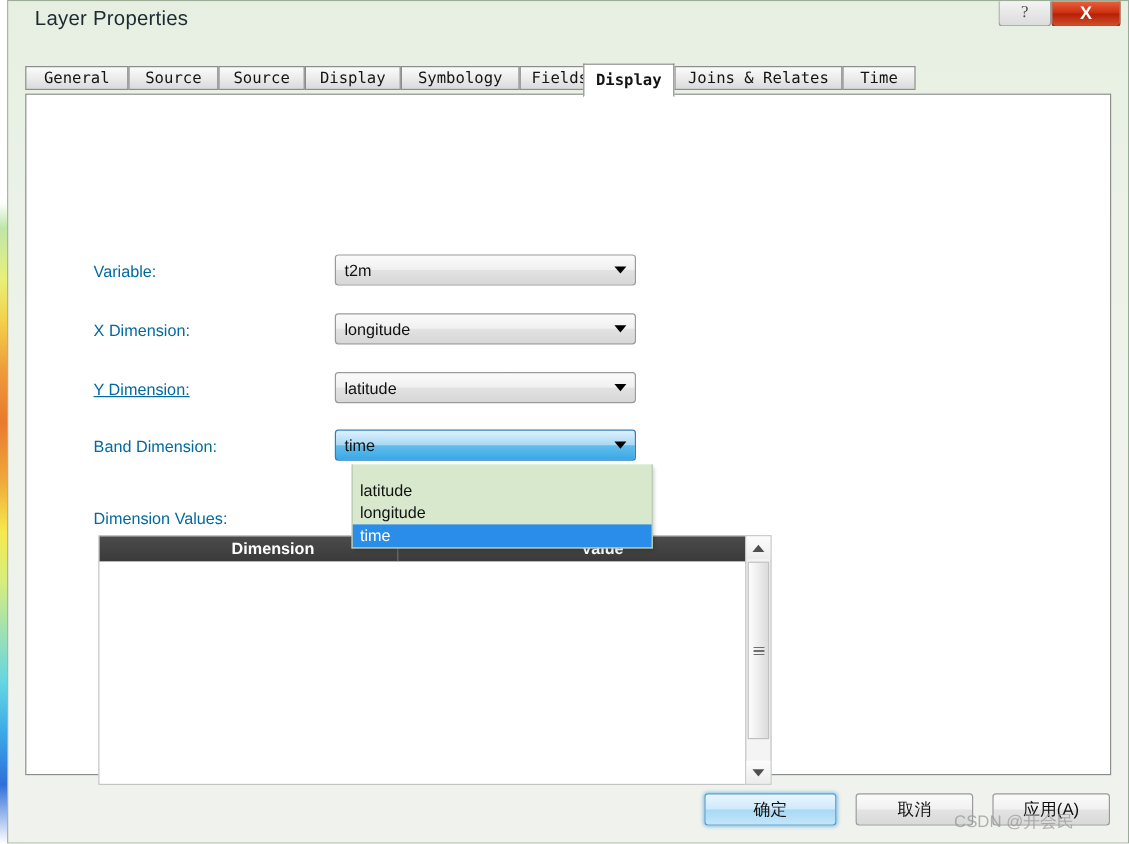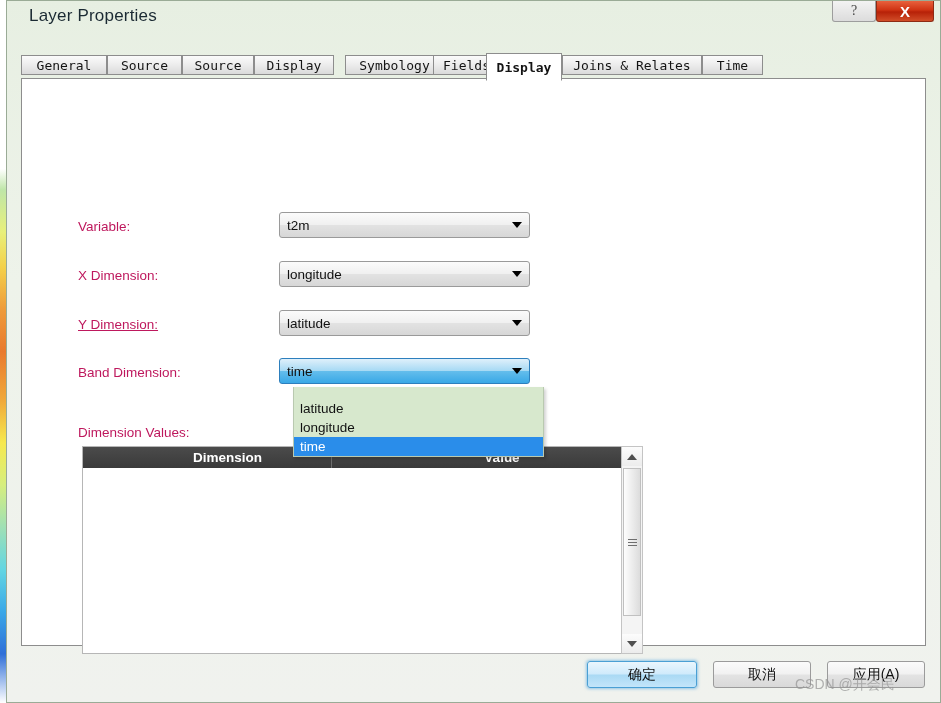--- a/index.html
+++ b/index.html
@@ -136,21 +136,21 @@
     width: 905px;
     height: 568px;
     background: #ffffff;
     border: 1px solid #8d8d8d;
     box-sizing: border-box;
   }
 
   .field-label {
     position: absolute;
     font-size: 13.5px;
-    color: #be185d;
+    color: #0369a1;
   }
 
   
   .combo {
     position: absolute;
     width: 251px;
     height: 26px;
     box-sizing: border-box;
     border: 1px solid #9a9a9a;
     border-radius: 3px;
@@ -359,21 +359,21 @@
       <div id="window-title">Layer Properties</div>
       <div class="caption-btn" id="help-button">?</div>
       <div class="caption-btn" id="close-button">X</div>
     </div>
 
     <div id="tabstrip">
         <div class="tab" style="left: 0px; width: 86px;">General</div>
         <div class="tab" style="left: 86px; width: 75px;">Source</div>
         <div class="tab" style="left: 161px; width: 72px;">Source</div>
         <div class="tab" style="left: 233px; width: 80px;">Display</div>
-        <div class="tab" style="left: 324px; width: 99px;">Symbology</div>
+        <div class="tab" style="left: 313px; width: 99px;">Symbology</div>
         <div class="tab" style="left: 412px; width: 67px;">Fields</div>
         <div class="tab active" style="left: 465px; width: 76px;">Display</div>
         <div class="tab" style="left: 541px; width: 140px;">Joins &amp; Relates</div>
         <div class="tab" style="left: 681px; width: 61px;">Time</div>
       </div>
 
     <div id="content-panel">
 
       <span class="field-label" style="left:56px; top:140px;">Variable:</span>
       <div class="combo" style="left:257px; top:133px;">

